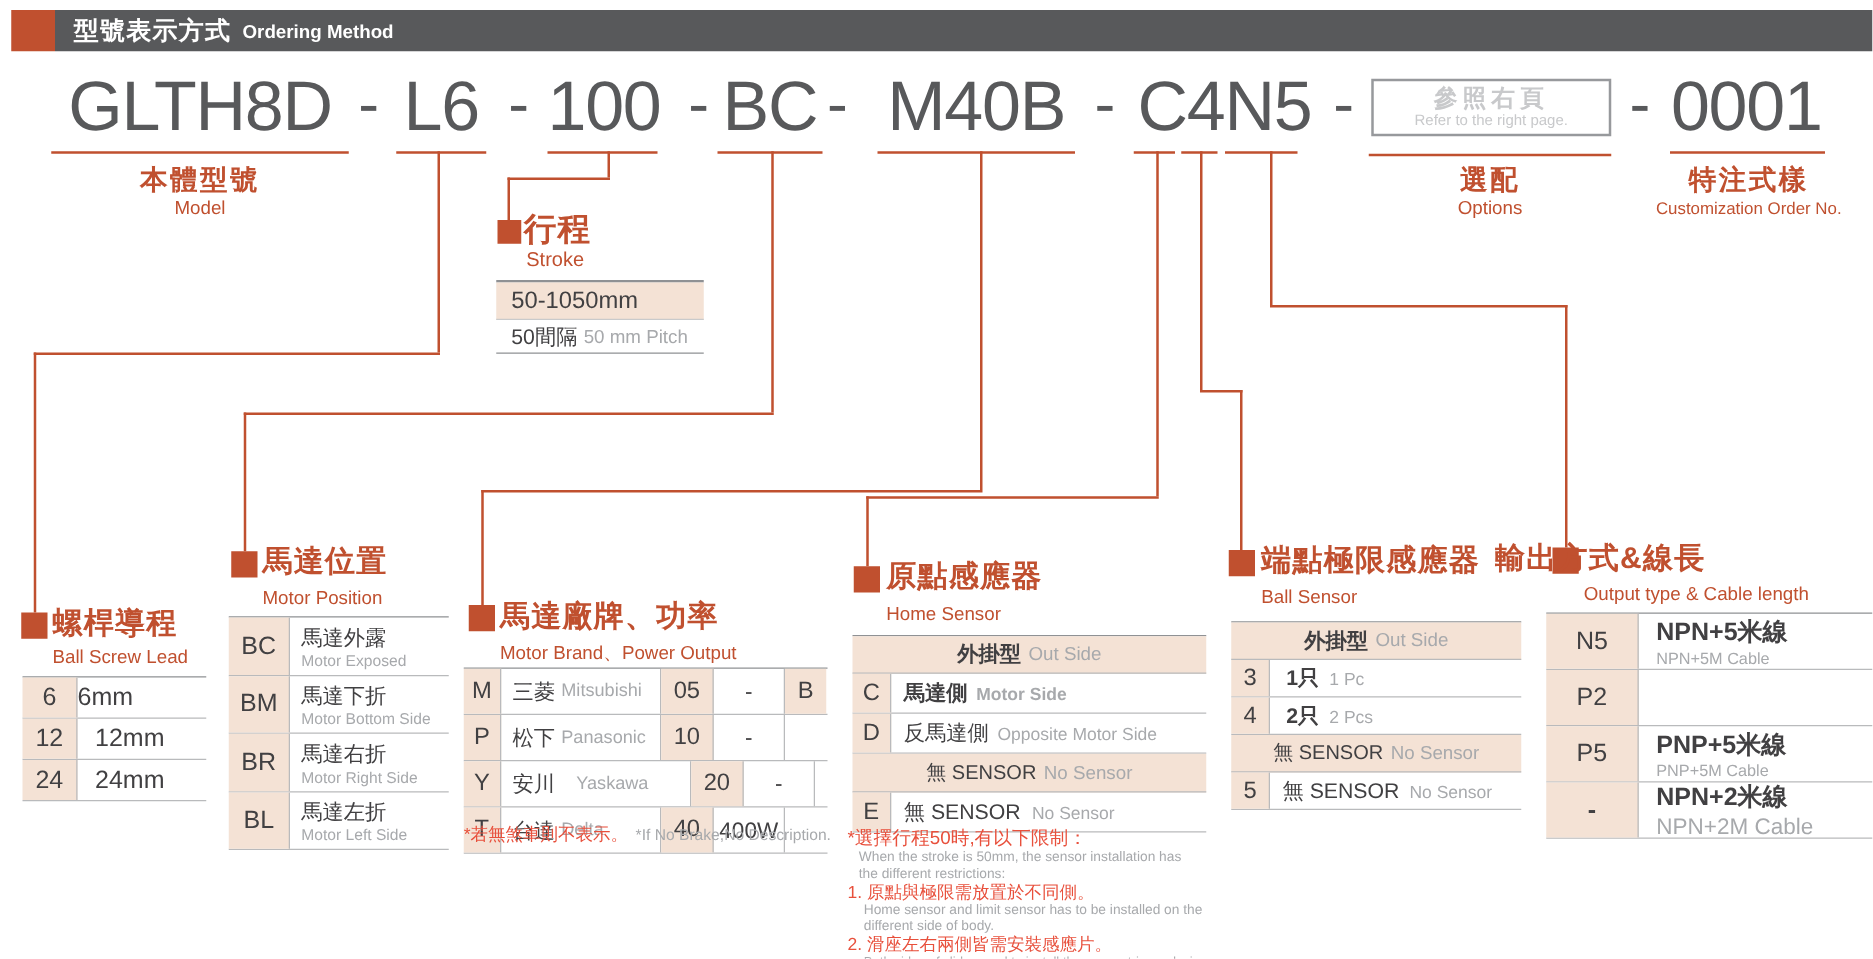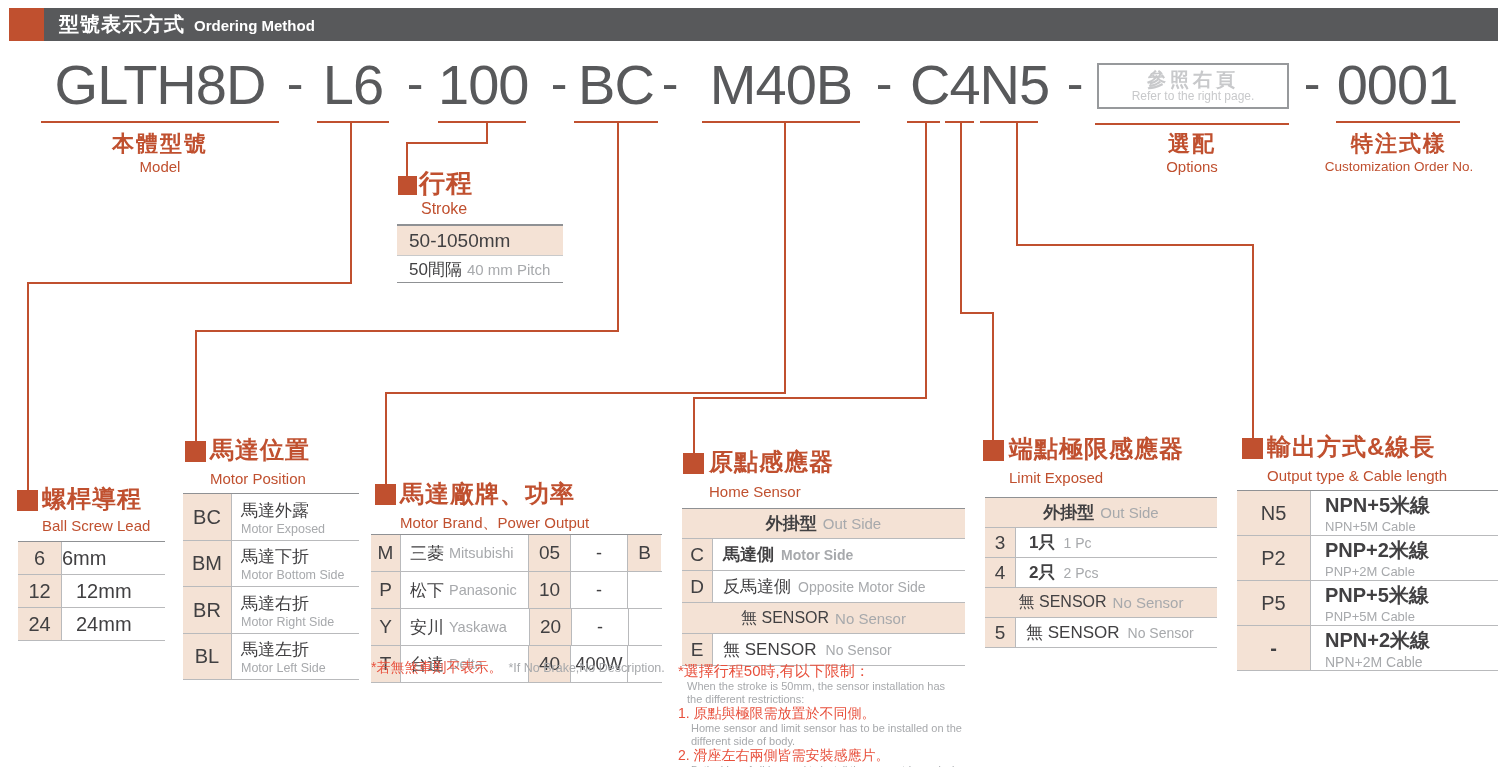--- a/index.html
+++ b/index.html
@@ -141,21 +141,21 @@
   <div class="hline" style="left:1016px;top:244px;width:238px;"></div>
   <div class="vline" style="left:1252px;top:244px;height:194px;"></div>
 
   <div class="sq" style="left:398px;top:176px;width:19px;height:19px;"></div>
   <div class="sec-cn" style="left:419px;top:169px;font-size:26px;">行程</div>
   <div class="sec-en" style="left:421px;top:200px;font-size:16px;">Stroke</div>
   <div class="stroke-tbl">
     <div class="stroke-r1">50-1050mm</div>
     <div class="stroke-r2">
       <span style="font-size:17px;color:var(--dark);">50間隔</span>
-      <span class="gy" style="font-size:15px;">40 mm Pitch</span>
+      <span class="gy" style="font-size:15px;">50 mm Pitch</span>
     </div>
   </div>
 
   <div class="sq" style="left:17px;top:490px;"></div>
   <div class="sec-cn" style="left:42px;top:485px;">螺桿導程</div>
   <div class="sec-en" style="left:42px;top:517px;">Ball Screw Lead</div>
   <div class="tbl" style="left:18px;top:541px;width:147px;">
     <div class="trow" style="height:33px;">
       <div class="code" style="width:44px;">6</div>
       <div class="val" style="font-size:20px;">6mm</div>
@@ -223,21 +223,21 @@
       <div class="val" style="width:128px;flex:none;padding-left:9px;gap:5px;border-right:1px solid var(--line);">
         <span class="cn18">松下</span>
         <span class="gy" style="font-size:14.5px;">Panasonic</span>
       </div>
       <div class="code" style="width:42px;font-size:19px;">10</div>
       <div class="val" style="width:57px;flex:none;justify-content:center;font-size:18px;border-right:1px solid var(--line);">-</div>
       <div class="val" style="width:33px;flex:none;"></div>
     </div>
     <div class="trow" style="height:37px;">
       <div class="code" style="width:30px;font-size:19px;">Y</div>
-      <div class="val" style="width:129px;flex:none;padding-left:9px;gap:5px;border-right:1px solid var(--line);">
+      <div class="val" style="width:152px;flex:none;padding-left:9px;gap:17px;border-right:1px solid var(--line);">
         <span class="cn18">安川</span>
         <span class="gy" style="font-size:14.5px;">Yaskawa</span>
       </div>
       <div class="code" style="width:42px;font-size:19px;">20</div>
       <div class="val" style="width:57px;flex:none;justify-content:center;font-size:18px;border-right:1px solid var(--line);">-</div>
       <div class="val" style="width:33px;flex:none;"></div>
     </div>
     <div class="trow" style="height:37px;">
       <div class="code" style="width:30px;font-size:19px;">T</div>
       <div class="val" style="width:128px;flex:none;padding-left:9px;gap:5px;border-right:1px solid var(--line);">
@@ -295,21 +295,21 @@
     <div class="note-gy" style="font-size:11px;line-height:12.5px;padding-left:9px;">the different restrictions:</div>
     <div class="note-red" style="font-size:14px;line-height:17px;">1. 原點與極限需放置於不同側。</div>
     <div class="note-gy" style="font-size:11px;line-height:12.5px;padding-left:13px;">Home sensor and limit sensor has to be installed on the</div>
     <div class="note-gy" style="font-size:11px;line-height:12.5px;padding-left:13px;">different side of body.</div>
     <div class="note-red" style="font-size:14px;line-height:17px;">2. 滑座左右兩側皆需安裝感應片。</div>
     <div class="note-gy" style="font-size:10.5px;line-height:12px;padding-left:13px;">Both sides of slider need to install the sensor trigger device.</div>
   </div>
 
   <div class="sq" style="left:983px;top:440px;"></div>
   <div class="sec-cn" style="left:1009px;top:435px;">端點極限感應器</div>
-  <div class="sec-en" style="left:1009px;top:469px;">Limit Exposed</div>
+  <div class="sec-en" style="left:1009px;top:469px;">Ball Sensor</div>
   <div class="tbl" style="left:985px;top:497px;width:232px;">
     <div class="hdrrow" style="height:30px;">
       <span style="font-size:17px;font-weight:bold;color:var(--dark);">外掛型</span>
       <span class="gy" style="font-size:15px;">Out Side</span>
     </div>
     <div class="trow" style="height:30px;">
       <div class="code" style="width:31px;font-size:19px;">3</div>
       <div class="val" style="padding-left:13px;gap:8px;">
         <span class="cn18" style="font-weight:bold;">1只</span>
         <span class="gy" style="font-size:14px;">1 Pc</span>
@@ -329,46 +329,42 @@
     <div class="trow" style="height:30px;">
       <div class="code" style="width:31px;font-size:19px;">5</div>
       <div class="val" style="padding-left:10px;gap:8px;">
         <span class="cn18">無 SENSOR</span>
         <span class="gy" style="font-size:14px;">No Sensor</span>
       </div>
     </div>
   </div>
 
   <div class="sq" style="left:1242px;top:438px;"></div>
-  <div class="sec-cn" style="left:1267px;top:433px;">輸出方式&amp;線長</div>
+  <div class="sec-cn" style="left:1196px;top:433px;">輸出方式&amp;線長</div>
   <div class="sec-en" style="left:1267px;top:467px;">Output type &amp; Cable length</div>
   <div class="tbl" style="left:1237px;top:490px;width:261px;">
     <div class="trow" style="height:45px;">
       <div class="code" style="width:74px;">N5</div>
       <div class="val stack" style="padding-left:14px;align-items:flex-start;">
         <span style="font-size:20px;font-weight:bold;color:var(--dark);white-space:nowrap;">NPN+5米線</span>
         <span class="gy" style="font-size:13px;">NPN+5M Cable</span>
       </div>
     </div>
     <div class="trow" style="height:45px;">
       <div class="code" style="width:74px;">P2</div>
-      <div class="val stack" style="padding-left:14px;align-items:flex-start;">
-        <span style="font-size:20px;font-weight:bold;color:var(--dark);white-space:nowrap;">PNP+2米線</span>
-        <span class="gy" style="font-size:13px;">PNP+2M Cable</span>
-      </div>
     </div>
     <div class="trow" style="height:45px;">
       <div class="code" style="width:74px;">P5</div>
       <div class="val stack" style="padding-left:14px;align-items:flex-start;">
         <span style="font-size:20px;font-weight:bold;color:var(--dark);white-space:nowrap;">PNP+5米線</span>
         <span class="gy" style="font-size:13px;">PNP+5M Cable</span>
       </div>
     </div>
     <div class="trow" style="height:45px;">
       <div class="code" style="width:74px;font-weight:bold;">-</div>
       <div class="val stack" style="padding-left:14px;align-items:flex-start;">
         <span style="font-size:20px;font-weight:bold;color:var(--dark);white-space:nowrap;">NPN+2米線</span>
-        <span class="gy" style="font-size:14px;">NPN+2M Cable</span>
+        <span class="gy" style="font-size:18px;">NPN+2M Cable</span>
       </div>
     </div>
   </div>
 
 </div>
 
 </body></html>

